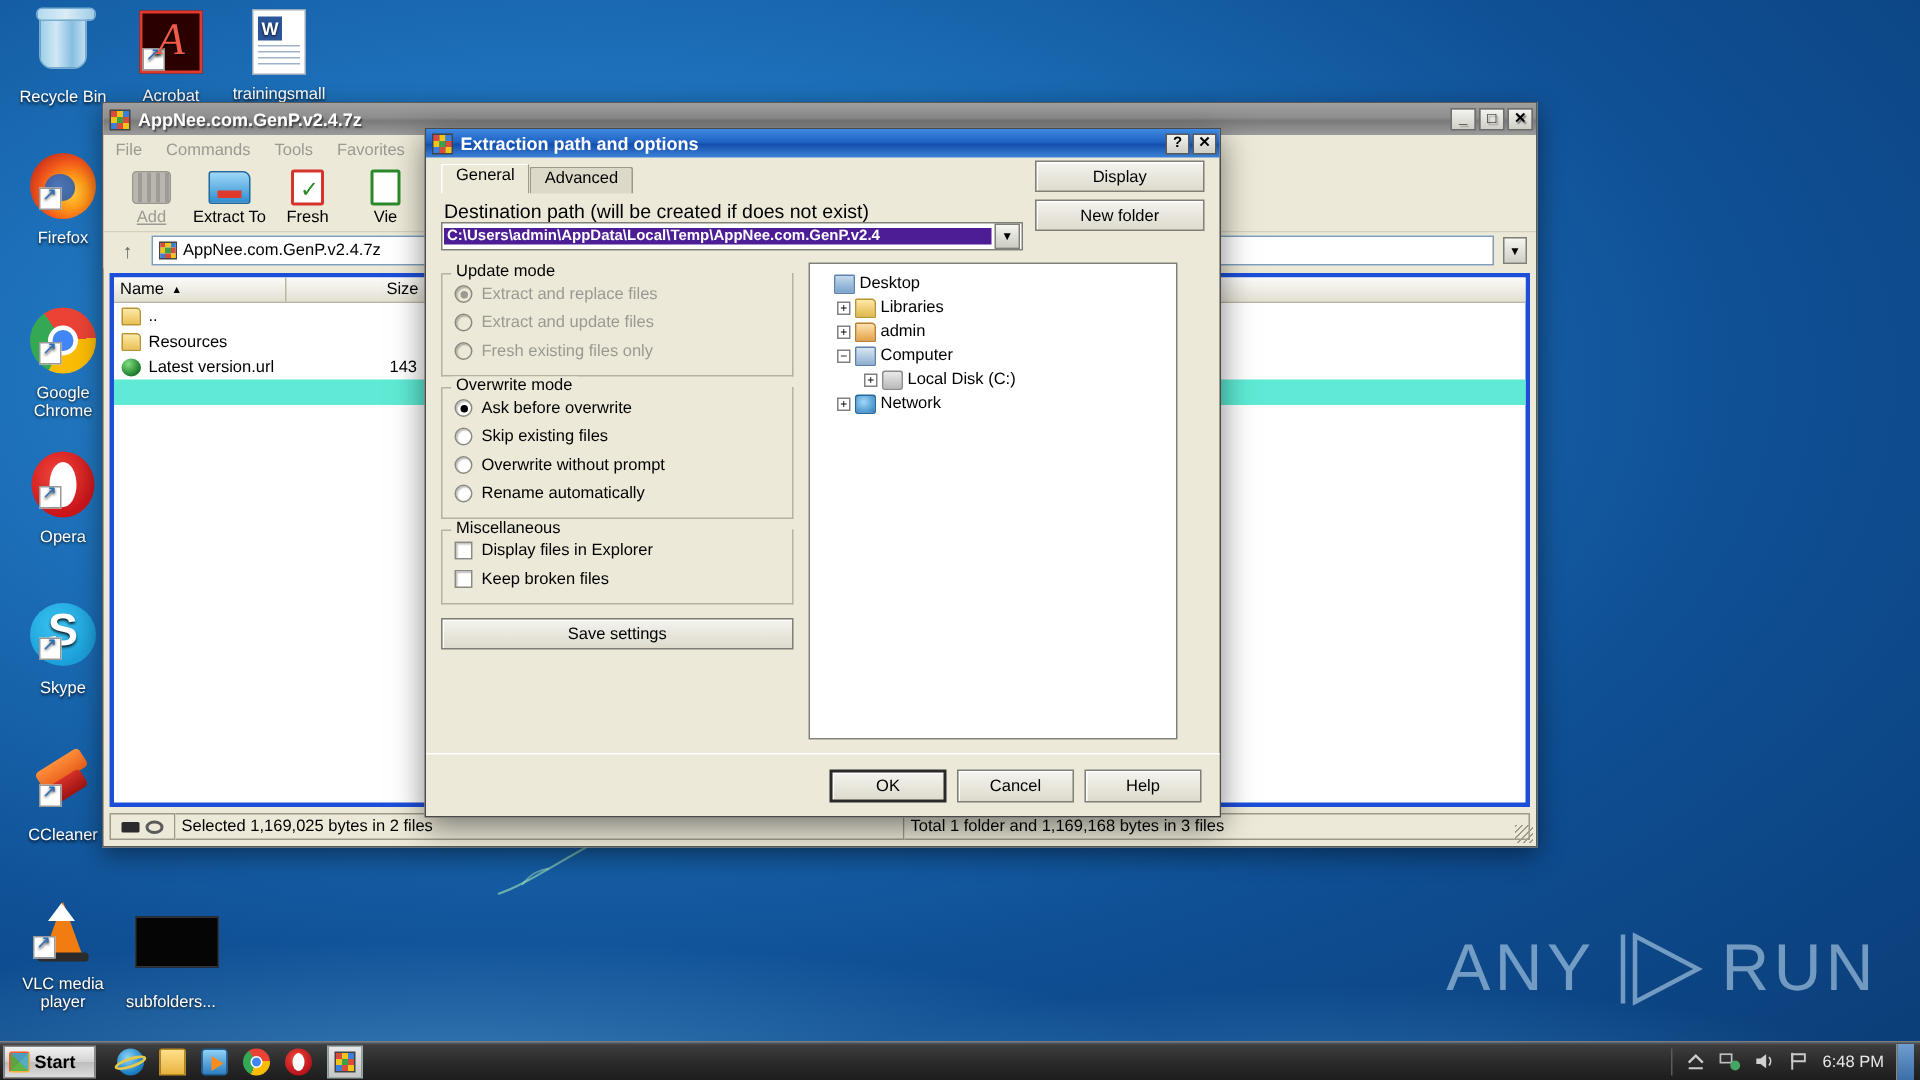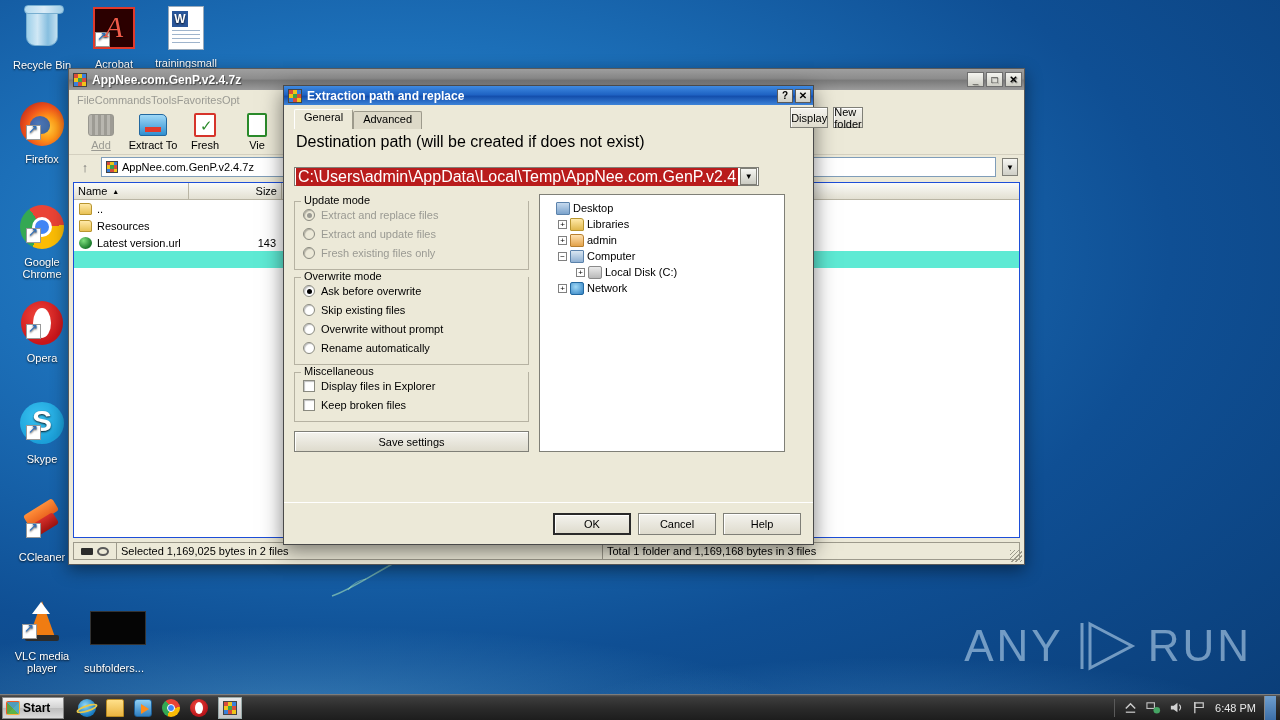--- a/index.html
+++ b/index.html
@@ -130,21 +130,21 @@
   .winrar { position:absolute; left:68px; top:68px; width:957px; height:497px;
             background:#ece9d8; border:1px solid #5a5a5a;
             box-shadow:0 5px 16px rgba(0,0,0,.45); }
   .wr-title { height:21px; display:flex; align-items:center; padding:0 2px 0 4px;
       background:linear-gradient(180deg,#9f9f9f 0%,#8d8d8d 45%,#7a7a7a 55%,#9b9b9b 100%);
       color:#fff; font-weight:bold; font-size:12px; text-shadow:1px 1px 1px rgba(0,0,0,.5); }
   .wr-title .t { margin-left:5px; }
   .wr-btns { margin-left:auto; display:flex; gap:2px; }
   .wbtn { width:17px; height:15px; background:linear-gradient(180deg,#f4f4f0,#cfcfc6);
           border:1px solid #6e6e6e; font-size:10px; line-height:13px; text-align:center; color:#000; cursor:default; }
-  .wr-menu { height:19px; display:flex; align-items:center; gap:0; padding:0 8px;
+  .wr-menu { height:19px; display:flex; align-items:center; gap:16px; padding:0 8px;
              background:#ece9d8; color:#9a9a93; font-size:11px; }
   .wr-toolbar { height:46px; background:#ece9d8; display:flex; align-items:flex-start; padding:3px 6px;
                 border-bottom:1px solid #d4d0c0; }
   .tbbtn { width:52px; text-align:center; font-size:11px; color:#000; cursor:default; }
   .tbbtn.dis { color:#9a9a93;text-decoration:underline; }
   .tbbtn .ic { height:26px; margin-bottom:1px; display:flex; align-items:center; justify-content:center; }
   .ic-add { width:26px; height:22px; background:repeating-linear-gradient(90deg,#8e8e8e 0 3px,#5d5d5d 3px 6px);
             border:1px solid #555; border-radius:3px; opacity:.55; }
   .ic-ext { width:28px; height:22px; background:linear-gradient(180deg,#9fd8f7,#2f8fd0); border:1px solid #2268a0;
             border-radius:2px 5px 2px 2px; position:relative; }
@@ -153,21 +153,21 @@
   .ic-test:after{ content:"\2713"; position:absolute; left:4px; top:2px; font-size:15px; color:#2a8a2a; }
   .ic-view { width:20px; height:24px; background:#fff; border:2px solid #2a8a2a; border-radius:2px; }
   .wr-addr { height:24px; display:flex; align-items:center; gap:6px; padding:2px 6px; background:#ece9d8; }
   .uparrow { width:20px; height:20px; display:flex; align-items:center; justify-content:center; color:#666; font-size:13px;
              cursor:default; }
   .addrbox { flex:1; height:20px; background:#fff; border:1px solid #7f9db9; display:flex; align-items:center;
              gap:4px; padding:0 4px; font-size:11px; }
   .addrdrop { width:16px; height:18px; background:linear-gradient(180deg,#f6f6f2,#cfcfc6); border:1px solid #7f7f77;
               display:flex; align-items:center; justify-content:center; font-size:8px; cursor:default; }
   .wr-body { position:absolute; left:4px; right:4px; top:113px; bottom:26px;
-             background:#fff; border:1px solid #1d4ed8; }
+             background:#fff; border:3px solid #1d4ed8; }
   .lv-head { display:flex; height:17px; background:linear-gradient(180deg,#fbfbf8,#e3e0d2); border-bottom:1px solid #b9b5a4;
              font-size:11px; }
   .lv-head .col { border-right:1px solid #b9b5a4; padding:1px 4px; display:flex; align-items:center; }
   .col-name { width:115px; }
   .col-size { width:93px; justify-content:flex-end; }
   .lv-row { display:flex; height:17px; align-items:center; font-size:11px; }
   .lv-row.sel { background:#5eead4;flex-direction:column; }
   .lv-row .c-name { width:115px; display:flex; align-items:center; gap:5px; padding-left:5px; }
   .lv-row .c-size { width:93px; text-align:right; padding-right:6px; }
   .fi { width:13px; height:12px; flex:0 0 13px; }
@@ -197,29 +197,29 @@
   .dlg-title .t { margin-left:5px; }
   .dlg-btns { margin-left:auto; display:flex; gap:2px; }
   .dbtn { width:16px; height:14px; background:linear-gradient(180deg,#f2f2ee,#cfcfc6); border:1px solid #5a5a5a;
           font-size:10px; line-height:12px; text-align:center; color:#000; cursor:default; font-weight:bold; }
   .tabstrip { padding:6px 8px 0 10px; display:flex; align-items:flex-end; gap:0; height:24px; }
   .tab { height:18px; padding:1px 9px 0; font-size:11px; border:1px solid #9d9a8c; border-bottom:none;
          background:#ddd9c8; border-radius:2px 2px 0 0; cursor:default; }
   .tab.active { background:#ece9d8; height:20px; border-color:#fff #9d9a8c #ece9d8 #fff; font-weight:normal;
                 position:relative; z-index:2; }
   .dlg-body { position:absolute; left:0; right:0; top:43px; bottom:42px; padding:0 10px; }
-  .lbl-dest { font-size:16px; margin:4px 0 16px 2px; }
+  .lbl-dest { font-size:13px; margin:4px 0 0 2px; }
   .dest-row { display:flex; gap:8px; align-items:flex-start; }
   .dest-left { flex:1; }
   .dest-input { height:19px; border:1px solid #7f7f77; background:#fff; display:flex; align-items:center; }
-  .dest-input .val { flex:1; padding:0 2px; font-size:16px; background:#b91c1c; color:#fff; white-space:nowrap;
-                     overflow:hidden; margin:1px; }
+  .dest-input .val { flex:1; padding:0 2px; font-size:10px; background:#4c1d95; color:#fff; white-space:nowrap;
+                     overflow:hidden; margin:1px;font-weight:bold; }
   .dest-input .drop { width:17px; height:17px; margin:1px; background:linear-gradient(180deg,#f6f6f2,#cbcbc2);
       border:1px solid #7f7f77; display:flex; align-items:center; justify-content:center; font-size:8px; cursor:default; }
-  .side-btns { width:113px; display:flex; flex-direction:row; gap:5px; margin-top:-22px;margin-left:23px; }
+  .side-btns { width:113px; display:flex; flex-direction:column; gap:5px; margin-top:-22px; }
   .btn { height:21px; background:linear-gradient(180deg,#f4f3ee,#dedbcd); border:1px solid #7f7f77;
          font-size:11px; display:flex; align-items:center; justify-content:center; cursor:default;
          box-shadow:inset 1px 1px 0 #fff; }
   .mid { display:flex; gap:10px; margin-top:8px; }
   .mid-left { width:235px; }
   .fieldset { border:1px solid #b6b2a2; border-top:none; margin-top:7px; padding:4px 8px 7px;
               position:relative; background:transparent; }
   .fieldset:before, .fieldset:after { content:""; position:absolute; top:0; height:1px; background:#b6b2a2; }
   .fieldset:before { left:0; width:6px; }
   .fs-title { position:absolute; top:-7px; left:6px; background:#ece9d8; padding:0 3px; font-size:11px; }
@@ -490,21 +490,21 @@
       <i style="background:#d94c3a"></i>
         <i style="background:#f0c419"></i>
         <i style="background:#3a7fd9"></i>
       <i style="background:#f0c419"></i>
         <i style="background:#3aa34a"></i>
         <i style="background:#d94c3a"></i>
       <i style="background:#3a7fd9"></i>
         <i style="background:#d94c3a"></i>
         <i style="background:#f0c419"></i>
     </span>
-    <span class="t">Extraction path and replace</span>
+    <span class="t">Extraction path and options</span>
     <span class="dlg-btns">
       <span class="dbtn">?</span>
       <span class="dbtn">✕</span>
     </span>
   </div>
 
   <div class="tabstrip">
     <div class="tab active">General</div>
     <div class="tab">Advanced</div>
   </div>
@@ -571,21 +571,21 @@
           </div>
           <div class="opt">
             <span class="check"></span>
             <span>Keep broken files</span>
           </div>
         </div>
 
         <div class="btn save-btn">Save settings</div>
       </div>
 
-      <div class="tree" style="height:258px">
+      <div class="tree" style="height:318px">
         <div class="tnode">
           <span class="tspace"></span>
           <span class="ti ti-desktop"></span>
           <span>Desktop</span>
         </div>
         <div class="tnode indent">
           <span class="tbox">+</span>
           <span class="ti ti-lib"></span>
           <span>Libraries</span>
         </div>

